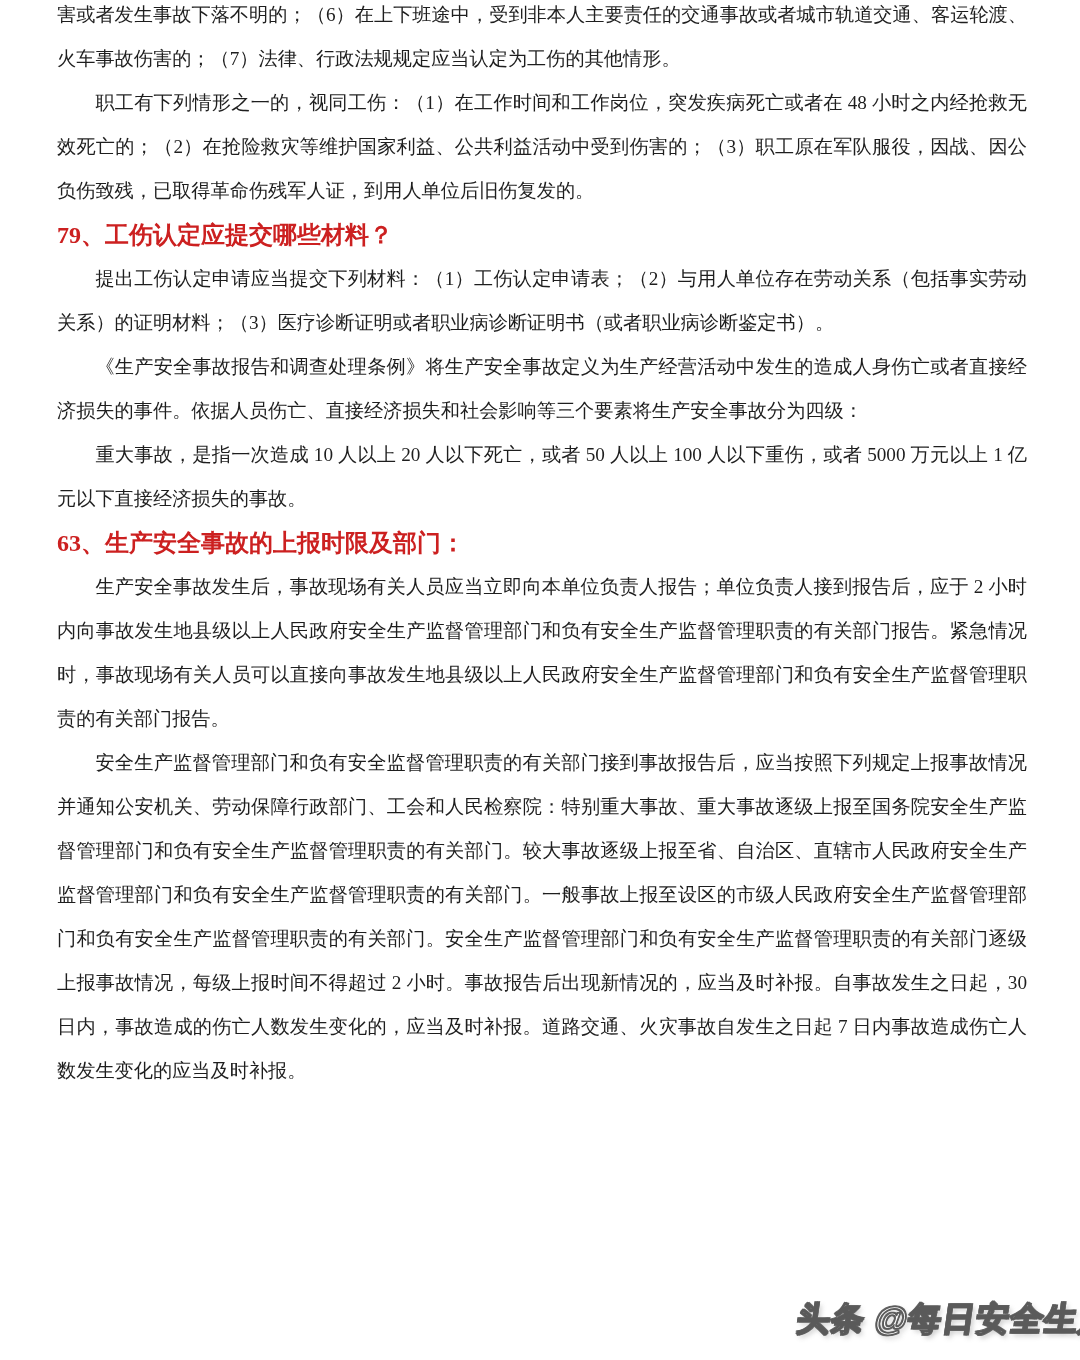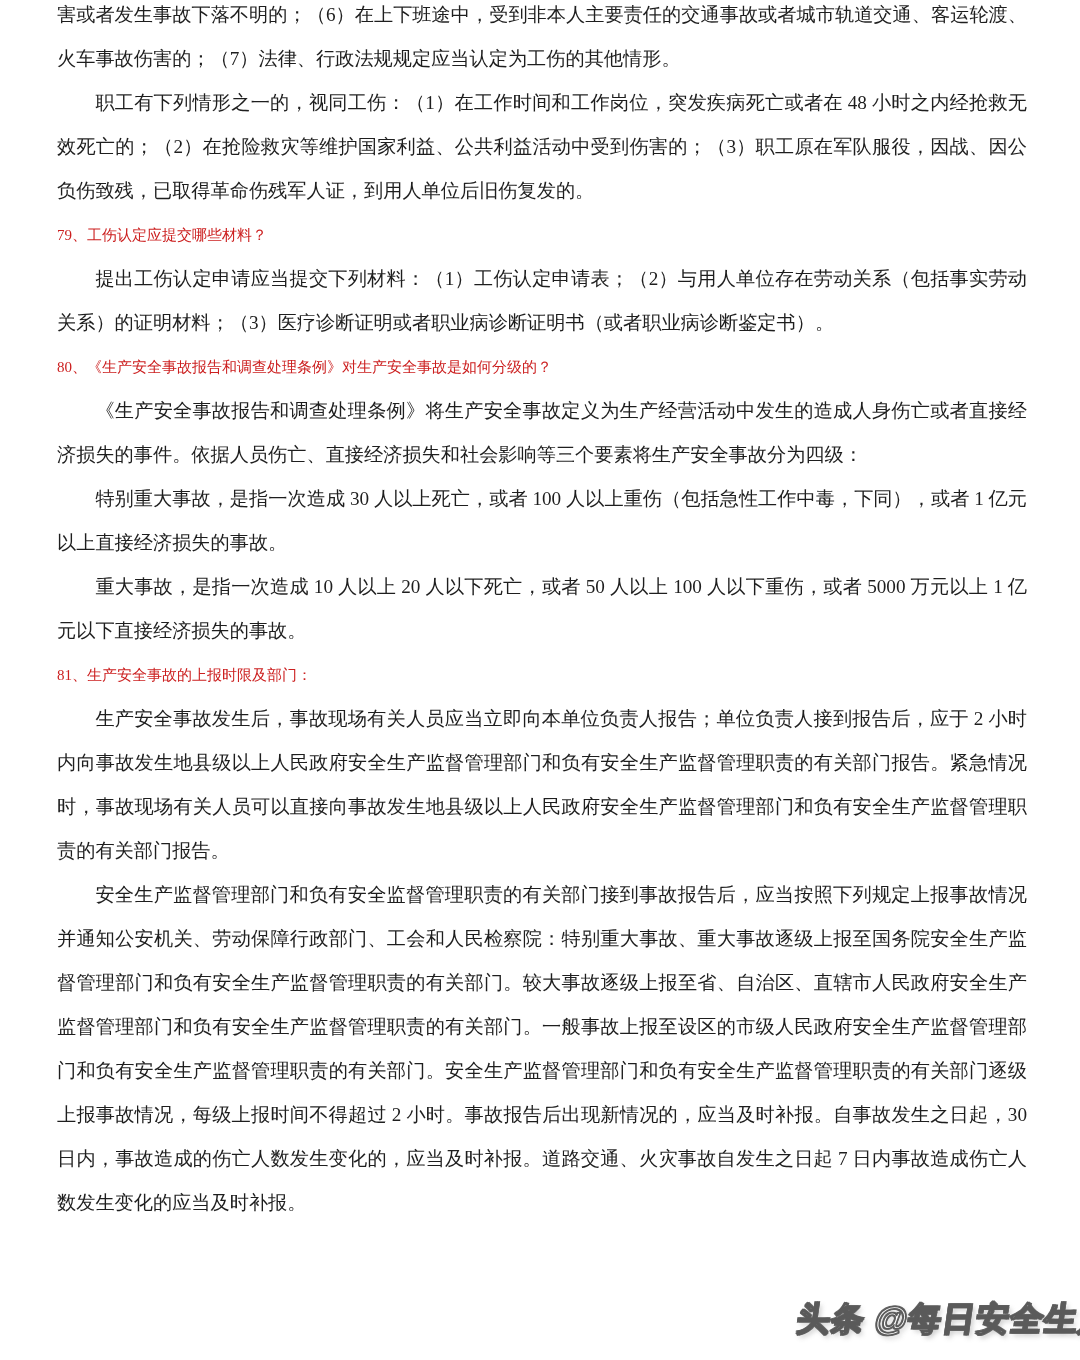--- a/index.html
+++ b/index.html
@@ -20,22 +20,22 @@
     font-size: 19.2px;
     line-height: 44px;
     color: #1e1e1e;
     text-align: justify;
   }
   .doc p { margin: 0; padding: 0; }
   .doc p.body { text-indent: 2em; }
   .doc p.body-continuation { text-indent: 0; }
   .doc p.heading {
     color: #cc2020;
-    font-weight: normal;
-    font-size: 15px;
+    font-weight: bold;
+    font-size: 24px;
     line-height: 44px;
     text-indent: 0;
     text-align: left;
   }
   .watermark {
     position: absolute;
     left: 797px;
     top: 1297px;
     font-family: "Liberation Sans", "DejaVu Sans", sans-serif;
     font-size: 33px;
@@ -54,22 +54,20 @@
   }
 </style>
 </head>
 <body>
 
 <div class="doc">
     <p class="body-continuation">害或者发生事故下落不明的；（6）在上下班途中，受到非本人主要责任的交通事故或者城市轨道交通、客运轮渡、火车事故伤害的；（7）法律、行政法规规定应当认定为工伤的其他情形。</p>
     <p class="body">职工有下列情形之一的，视同工伤：（1）在工作时间和工作岗位，突发疾病死亡或者在 48 小时之内经抢救无效死亡的；（2）在抢险救灾等维护国家利益、公共利益活动中受到伤害的；（3）职工原在军队服役，因战、因公负伤致残，已取得革命伤残军人证，到用人单位后旧伤复发的。</p>
     <p class="heading">79、工伤认定应提交哪些材料？</p>
     <p class="body">提出工伤认定申请应当提交下列材料：（1）工伤认定申请表；（2）与用人单位存在劳动关系（包括事实劳动关系）的证明材料；（3）医疗诊断证明或者职业病诊断证明书（或者职业病诊断鉴定书）。</p>
-    <p class="heading">80、《生产安全事故报告和调查处理条例》对生产安全事故是如何分级的？</p>
     <p class="body">《生产安全事故报告和调查处理条例》将生产安全事故定义为生产经营活动中发生的造成人身伤亡或者直接经济损失的事件。依据人员伤亡、直接经济损失和社会影响等三个要素将生产安全事故分为四级：</p>
-    <p class="body">特别重大事故，是指一次造成 30 人以上死亡，或者 100 人以上重伤（包括急性工作中毒，下同），或者 1 亿元以上直接经济损失的事故。</p>
     <p class="body">重大事故，是指一次造成 10 人以上 20 人以下死亡，或者 50 人以上 100 人以下重伤，或者 5000 万元以上 1 亿元以下直接经济损失的事故。</p>
-    <p class="heading">81、生产安全事故的上报时限及部门：</p>
+    <p class="heading">63、生产安全事故的上报时限及部门：</p>
     <p class="body">生产安全事故发生后，事故现场有关人员应当立即向本单位负责人报告；单位负责人接到报告后，应于 2 小时内向事故发生地县级以上人民政府安全生产监督管理部门和负有安全生产监督管理职责的有关部门报告。紧急情况时，事故现场有关人员可以直接向事故发生地县级以上人民政府安全生产监督管理部门和负有安全生产监督管理职责的有关部门报告。</p>
     <p class="body">安全生产监督管理部门和负有安全监督管理职责的有关部门接到事故报告后，应当按照下列规定上报事故情况并通知公安机关、劳动保障行政部门、工会和人民检察院：特别重大事故、重大事故逐级上报至国务院安全生产监督管理部门和负有安全生产监督管理职责的有关部门。较大事故逐级上报至省、自治区、直辖市人民政府安全生产监督管理部门和负有安全生产监督管理职责的有关部门。一般事故上报至设区的市级人民政府安全生产监督管理部门和负有安全生产监督管理职责的有关部门。安全生产监督管理部门和负有安全生产监督管理职责的有关部门逐级上报事故情况，每级上报时间不得超过 2 小时。事故报告后出现新情况的，应当及时补报。自事故发生之日起，30 日内，事故造成的伤亡人数发生变化的，应当及时补报。道路交通、火灾事故自发生之日起 7 日内事故造成伤亡人数发生变化的应当及时补报。</p>
   </div>
 
 <div class="watermark">头条 @每日安全生产</div>
 
 </body></html>

